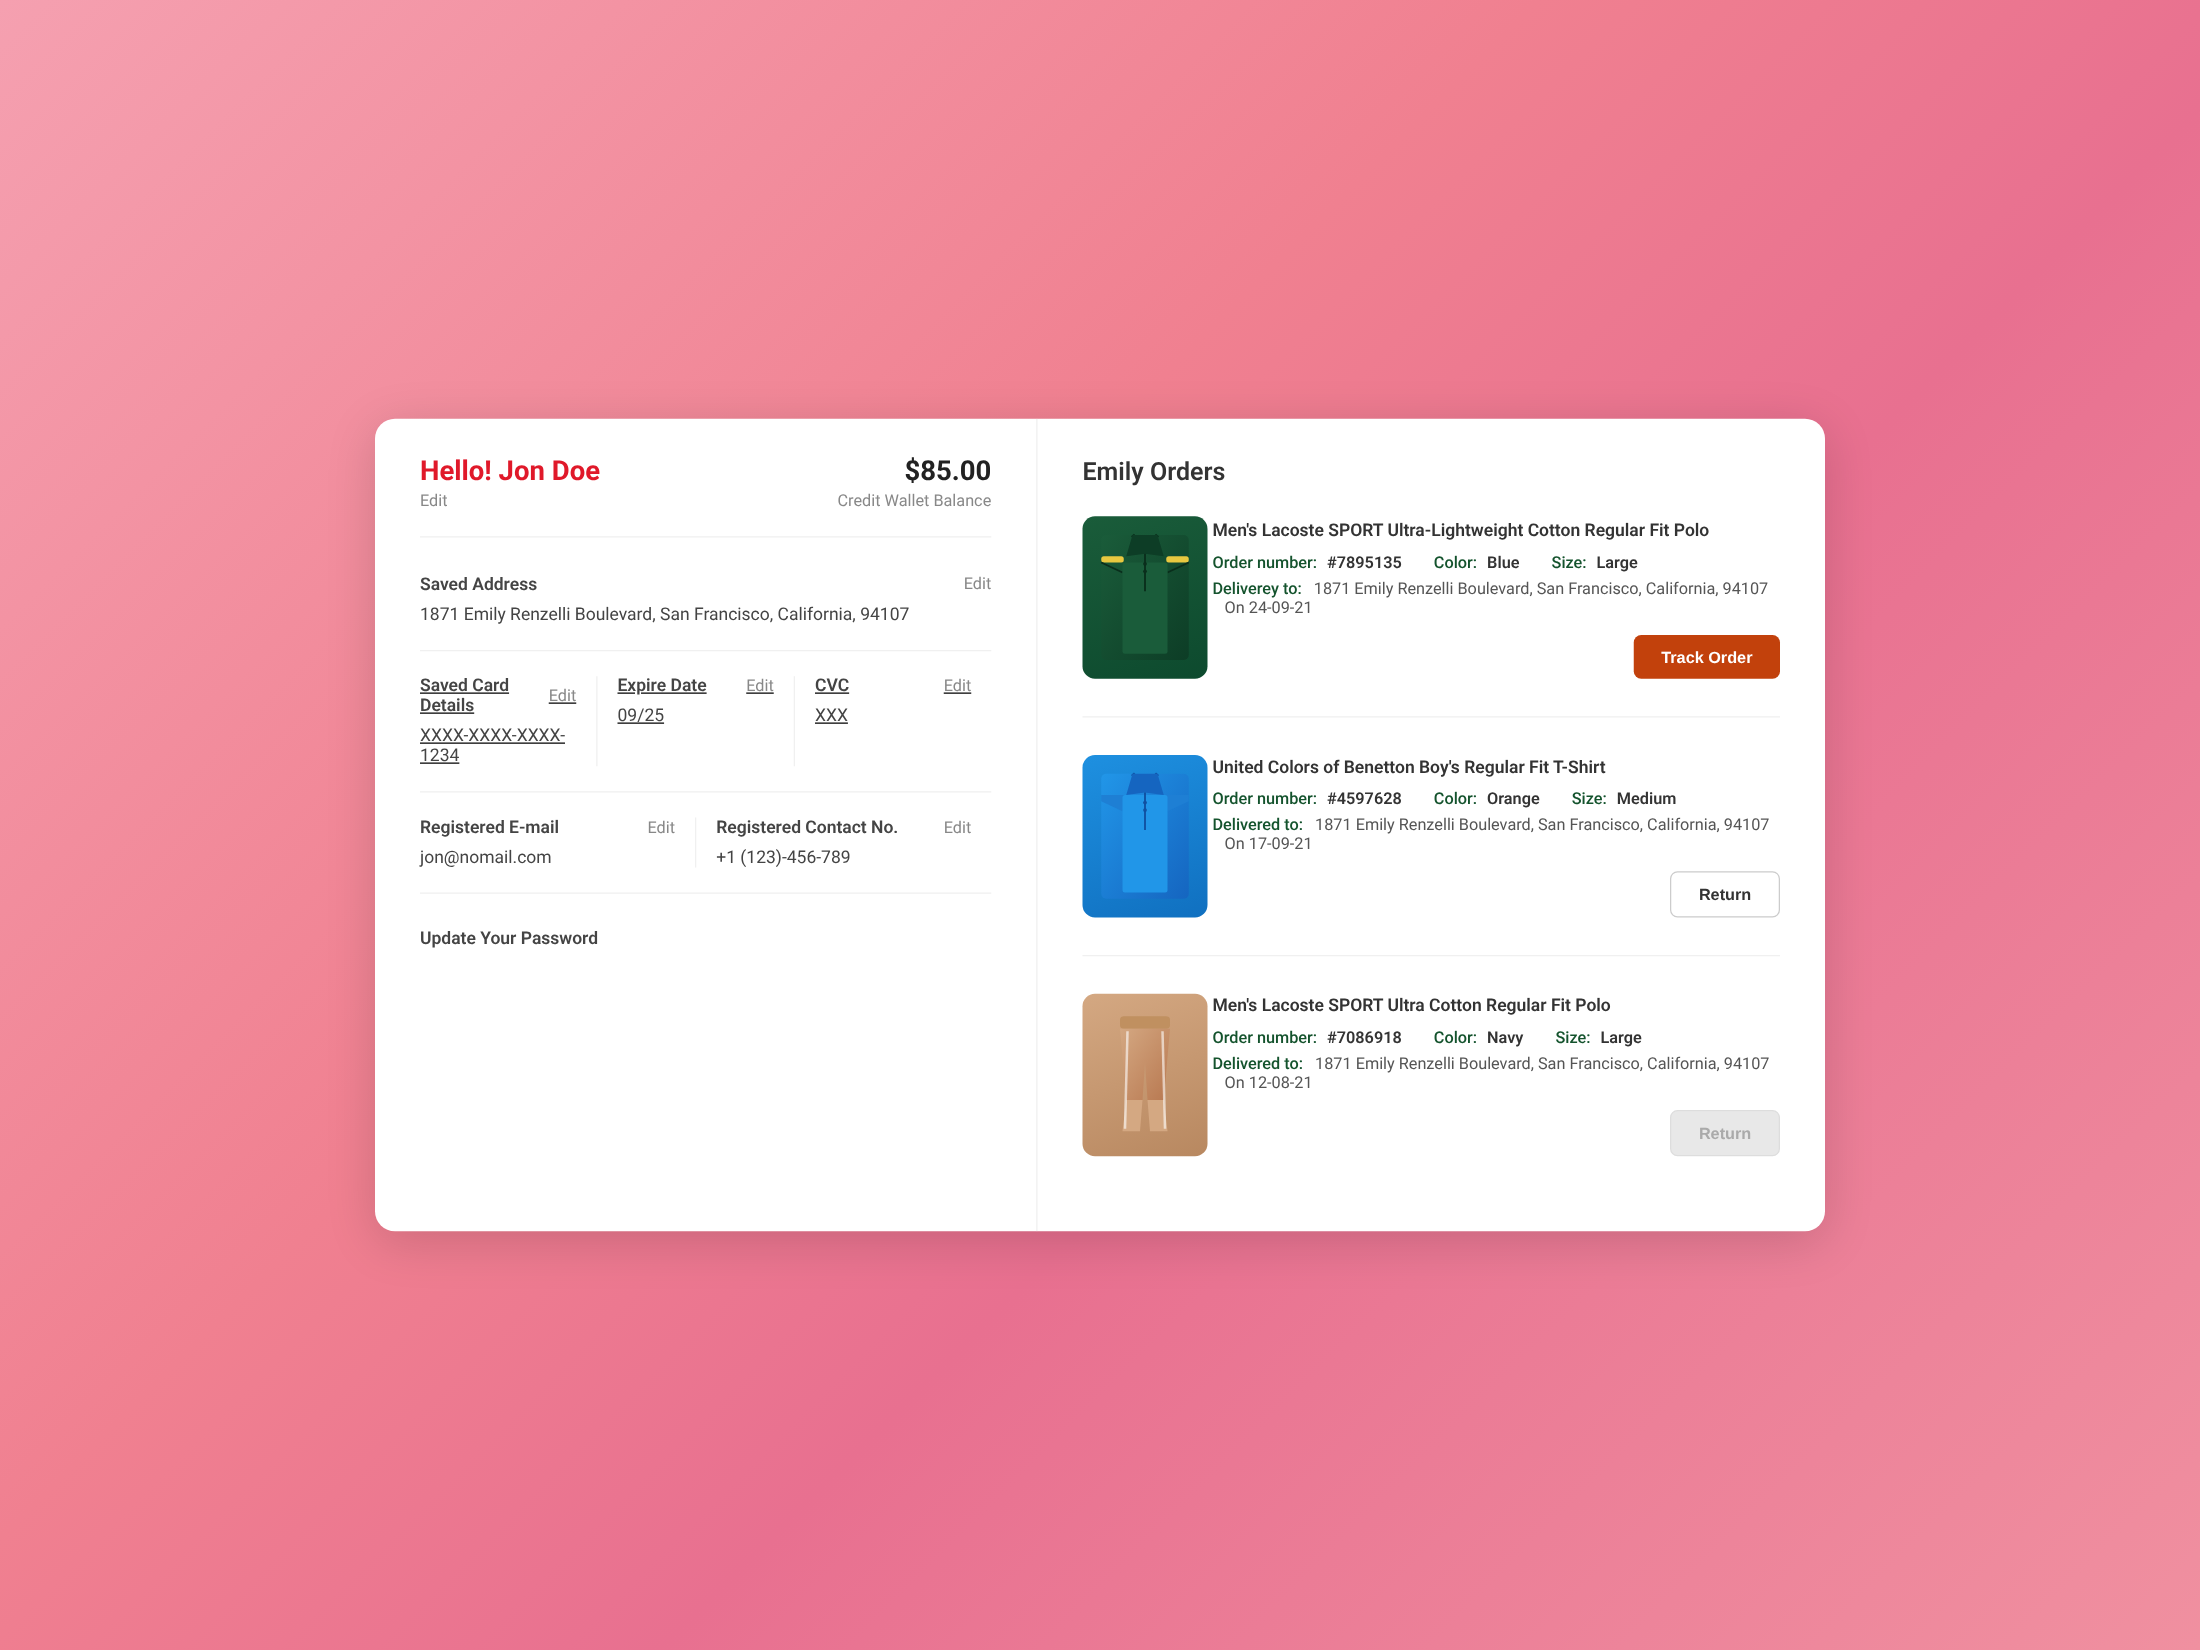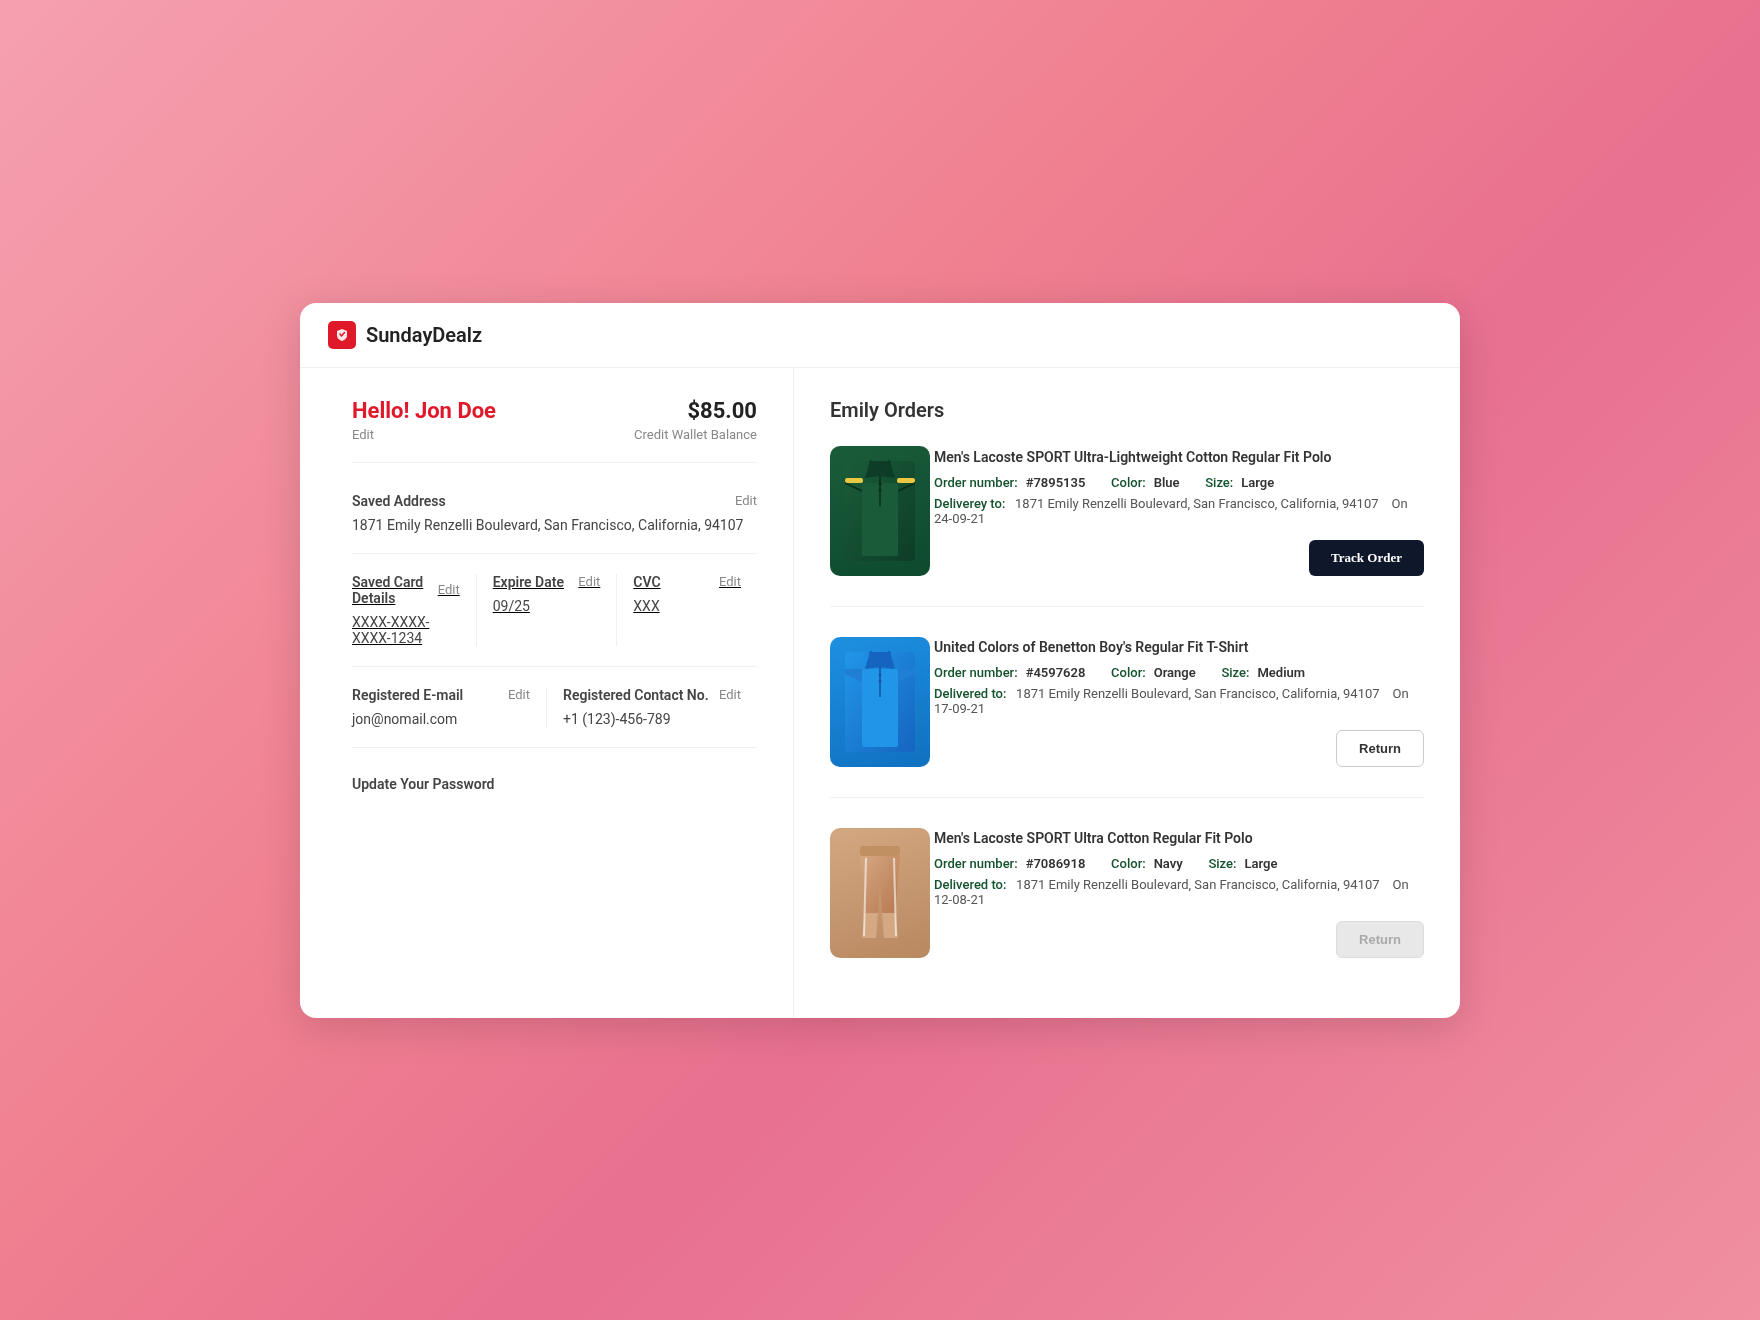--- a/index.html
+++ b/index.html
@@ -44,25 +44,24 @@
       font-size: 20px;
       font-weight: 600;
       color: #222;
     }
     .content-area {
       display: flex;
       flex: 1;
     }
     
     .left-panel {
-      width: 478px;
+      width: 530px;
       flex-shrink: 0;
       padding: 30px 36px;
       border-right: 1px solid #f0f0f0;
-      margin-left: 16px;
     }
     .user-header {
       display: flex;
       justify-content: space-between;
       align-items: flex-start;
       margin-bottom: 30px;
       padding-bottom: 20px;
       border-bottom: 1px solid #f0f0f0;
     }
     .user-greeting {
@@ -246,29 +245,28 @@
     .order-delivery {
       font-size: 13px;
       color: #555;
       margin-bottom: 14px;
     }
     .order-actions {
       display: flex;
       justify-content: flex-end;
     }
     .btn-track {
-      background: #0f172a;
+      background: #c2410c;
       color: #fff;
       border: none;
       border-radius: 6px;
       padding: 10px 22px;
       font-size: 13px;
       font-weight: 600;
       cursor: pointer;
-      font-family: Liberation Serif, serif;
     }
     .btn-return {
       background: #fff;
       color: #333;
       border: 1.5px solid #ccc;
       border-radius: 6px;
       padding: 10px 22px;
       font-size: 13px;
       font-weight: 600;
       cursor: pointer;
@@ -287,29 +285,20 @@
     .cloth-svg {
       width: 80px;
       height: 110px;
     }
   </style>
 </head>
 <body>
 
 <div class="main-card">
 
-  <div class="top-bar">
-    <div class="logo-icon">
-      <svg viewBox="0 0 16 16" fill="none" xmlns="http://www.w3.org/2000/svg">
-        <path d="M3 4 L8 2 L13 4 L13 9 C13 12 8 14 8 14 C8 14 3 12 3 9 Z" fill="white" opacity="0.9"></path>
-        <path d="M6 7 L7.5 9 L10.5 5.5" stroke="#e0192a" stroke-width="1.5" stroke-linecap="round" stroke-linejoin="round"></path>
-      </svg>
-    </div>
-    <span class="logo-text">SundayDealz</span>
-  </div>
 
   <div class="content-area">
 
     <div class="left-panel">
 
       <div class="user-header">
         <div class="user-greeting">
           <span class="greeting-text">Hello! Jon Doe</span>
           <span class="edit-link">Edit</span>
         </div>

